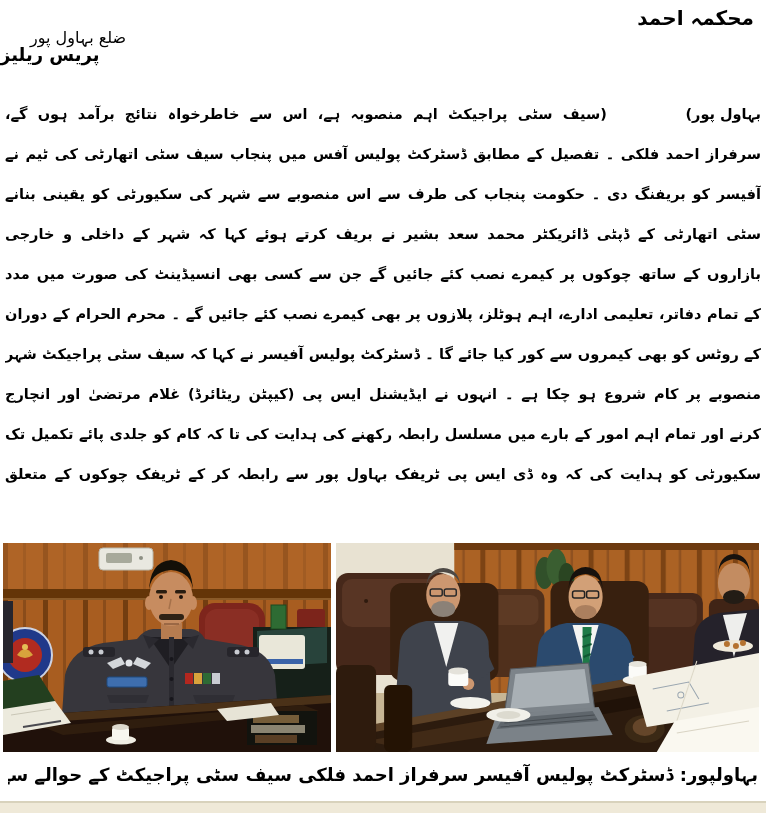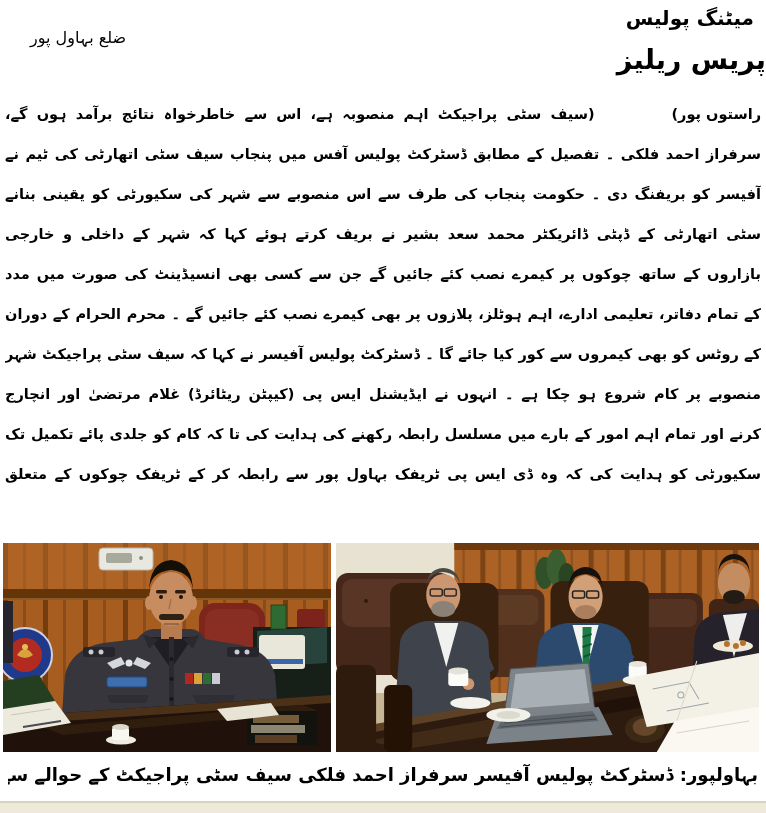--- a/index.html
+++ b/index.html
@@ -1,22 +1,22 @@
 <!DOCTYPE html>
 <html lang="ur" dir="rtl"><head>
 <meta charset="utf-8">
 <style>
   html,body{margin:0;padding:0;background:#ffffff;}
   .page{position:relative;width:766px;height:813px;background:#ffffff;overflow:hidden;
         font-family:"DejaVu Sans",sans-serif;color:#000;}
   
   .dept{position:absolute;top:6px;right:12px;font-size:20px;font-weight:bold;}
   .district{position:absolute;top:28px;left:30px;font-size:16px;font-weight:normal;}
-  .title{position:absolute;top:44px;left:0;width:100%;text-align:right;
-         font-size:27px;font-weight:bold;}
+  .title{position:absolute;top:44px;left:0;width:100%;text-align:left;
+         font-size:18px;font-weight:bold;}
   
   .body-text{position:absolute;top:94px;right:5px;left:5px;direction:rtl;}
   .line{height:40px;line-height:40px;overflow:hidden;font-size:14.5px;font-weight:700;
         text-align:justify;text-align-last:justify;text-justify:inter-word;}
   .line.last{text-align-last:right;}
   .first-line{display:flex;height:40px;overflow:hidden;}
   .first-line .city{flex:0 0 auto;font-size:14.5px;font-weight:700;line-height:40px;}
   .first-line .date-gap{flex:0 1 92px;min-width:24px;}
   .first-line .rest{flex:1 1 auto;display:block;font-size:14.5px;font-weight:700;line-height:40px;
         text-align:justify;text-align-last:justify;overflow:hidden;height:40px;}
@@ -30,27 +30,27 @@
            direction:rtl;text-align:right;font-size:18px;font-weight:bold;white-space:nowrap;
            overflow:hidden;}
   .bottom-strip{position:absolute;top:801px;left:0;width:766px;height:12px;
            background:#efe9d8;border-top:2px solid #d8d2bc;box-sizing:border-box;}
 </style>
 </head>
 <body>
 
 <div class="page">
 
-  <div class="dept">میٹنگ پولیس</div>
+  <div class="dept">محکمہ احمد</div>
   <div class="district">ضلع بہاول پور</div>
   <div class="title">پریس ریلیز</div>
 
   <div class="body-text">
     <div class="first-line">
-      <span class="city">راستوں پور)</span>
+      <span class="city">بہاول پور)</span>
       <span class="date-gap"></span>
       <span class="rest">(سیف سٹی پراجیکٹ اہم منصوبہ ہے، اس سے خاطرخواہ نتائج برآمد ہوں گے، ڈسٹرکٹ پولیس آفیسر</span>
     </div>
     <div class="line">سرفراز احمد فلکی ۔ تفصیل کے مطابق ڈسٹرکٹ پولیس آفس میں پنجاب سیف سٹی اتھارٹی کی ٹیم نے منصوبے کے بارے میں ڈسٹرکٹ پولیس</div>
     <div class="line">آفیسر کو بریفنگ دی ۔ حکومت پنجاب کی طرف سے اس منصوبے سے شہر کی سکیورٹی کو یقینی بنانے میں بہت مدد حاصل ہو گی ۔ پنجاب سیف</div>
     <div class="line">سٹی اتھارٹی کے ڈپٹی ڈائریکٹر محمد سعد بشیر نے بریف کرتے ہوئے کہا کہ شہر کے داخلی و خارجی راستوں، VIP روٹس، اہم شاہراوں اور</div>
     <div class="line">بازاروں کے ساتھ چوکوں پر کیمرے نصب کئے جائیں گے جن سے کسی بھی انسیڈینٹ کی صورت میں مدد حاصل کی سکے گی ۔ بہاول پور شہر</div>
     <div class="line">کے تمام دفاتر، تعلیمی ادارے، اہم ہوٹلز، پلازوں پر بھی کیمرے نصب کئے جائیں گے ۔ محرم الحرام کے دوران نکالے جانے والے جلوسوں</div>
     <div class="line">کے روٹس کو بھی کیمروں سے کور کیا جائے گا ۔ ڈسٹرکٹ پولیس آفیسر نے کہا کہ سیف سٹی پراجیکٹ شہر کے لئے کسی نعمت سے کم نہیں ہو گا ۔ اس</div>
     <div class="line">منصوبے پر کام شروع ہو چکا ہے ۔ انہوں نے ایڈیشنل ایس پی (کیپٹن ریٹائرڈ) غلام مرتضیٰ اور انچارج سکیورٹی نوید عابد کو ٹیم کے ساتھ کام</div>

